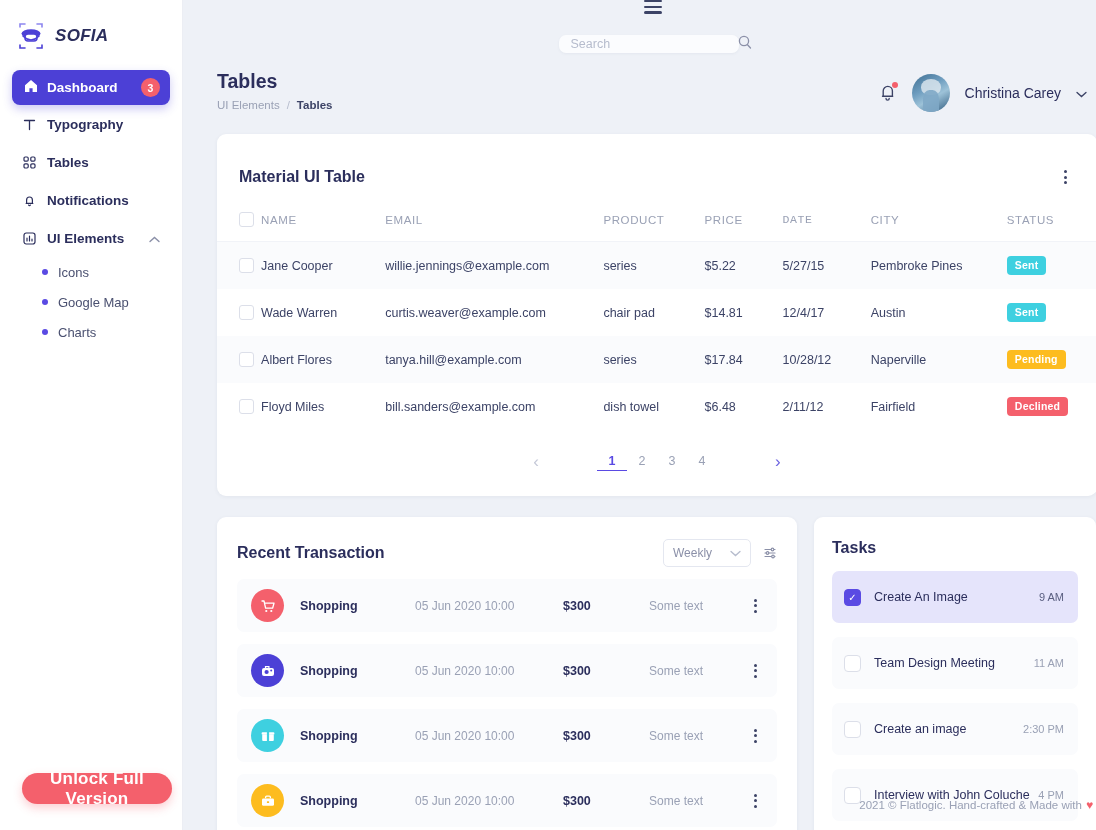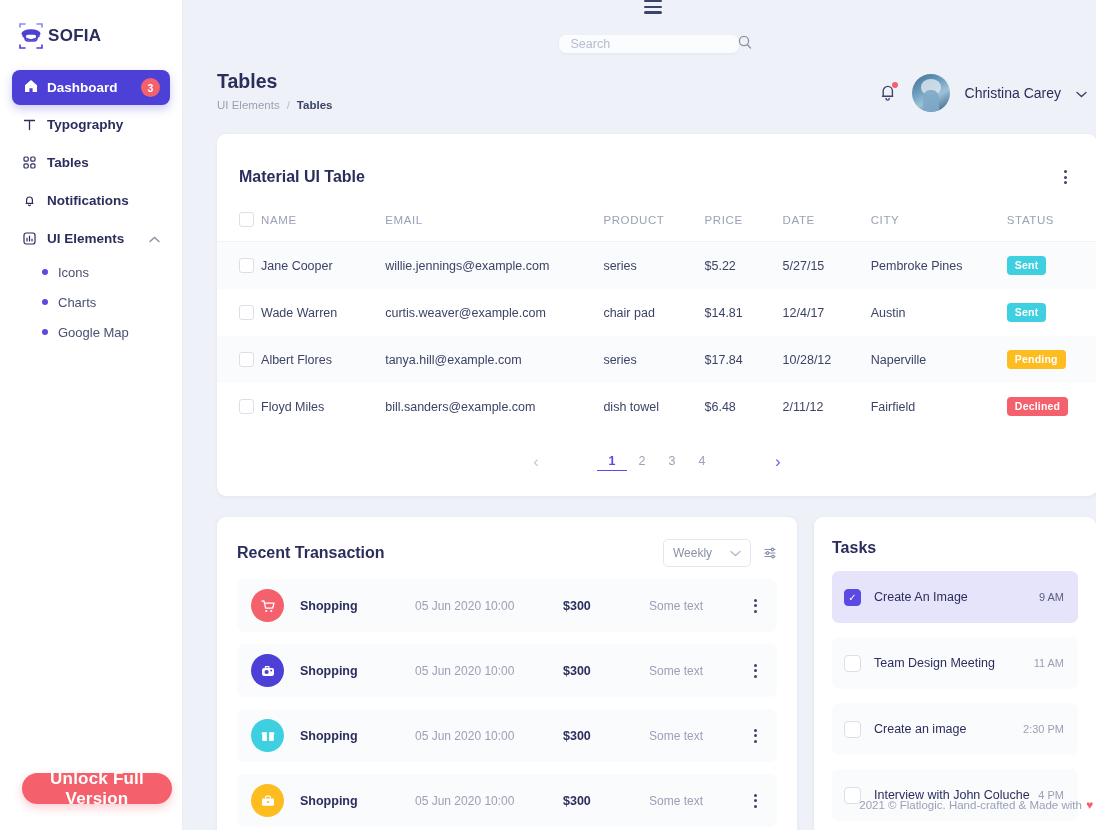--- a/index.html
+++ b/index.html
@@ -10,21 +10,21 @@
     overflow: hidden;
   }
   .app { display: flex; width: 1096px; height: 830px; }
 
   
   .sidebar {
     width: 183px; height: 830px; background: #ffffff;
     position: relative; flex: 0 0 183px;
     border-right: 1px solid #eceef4;
   }
-  .logo-row { display: flex; align-items: center; gap: 2px; padding: 16px 0 0 16px; height: 56px; }
+  .logo-row { display: flex; align-items: center; gap: 9px; padding: 16px 0 0 16px; height: 56px; font-style: italic; }
   .logo-mark { width: 30px; height: 27px; position: relative; }
   .logo-text { font-size: 17px; font-weight: 700; color: #2b2e5c; letter-spacing: .3px; }
 
   .nav-active {
     margin: 14px 12px 0 12px; height: 35px; border-radius: 8px;
     background: #4c40d6; display: flex; align-items: center;
     padding: 0 10px 0 12px; gap: 9px;
     box-shadow: 0 4px 10px rgba(76,64,214,.28);
   }
   .nav-active .lbl { color: #fff; font-size: 13.5px; font-weight: 700; flex: 1; }
@@ -118,21 +118,21 @@
   tbody tr.striped { background: #fafbfd; }
   .cb {
     width: 15px; height: 15px; border: 1.4px solid #dcdfe9; border-radius: 3px;
     display: inline-block; cursor: pointer; background:#fff; vertical-align: middle;
   }
   .col-chk { width: 44px; padding-left: 22px !important; }
   .col-name { width: 124px; }
   .col-email { width: 218px; }
   .col-product { width: 101px; }
   .col-price { width: 78px; }
-  .col-date { width: 88px; }
+  .col-date { width: 88px; font-family: Liberation Mono, monospace; }
   .col-city { width: 136px; }
   .col-status { width: 90px; }
   .pill {
     display: inline-block; padding: 3px 8px 4px; border-radius: 4px;
     font-size: 10.5px; font-weight: 700; color: #fff; letter-spacing: .2px;
   }
   .pill.sent { background: #3ed0e0; }
   .pill.pending { background: #fdbc1f; }
   .pill.declined { background: #f4606c; }
 
@@ -268,25 +268,25 @@
       </span>
     </div>
 
     <div class="subnav">
       <div class="subnav-item">
         <span class="dot"></span>
         <span class="lbl">Icons</span>
       </div>
       <div class="subnav-item">
         <span class="dot"></span>
-        <span class="lbl">Charts</span>
+        <span class="lbl">Google Map</span>
       </div>
       <div class="subnav-item">
         <span class="dot"></span>
-        <span class="lbl">Google Map</span>
+        <span class="lbl">Charts</span>
       </div>
     </div>
 
     <button class="unlock-btn">Unlock Full Version</button>
   </aside>
 
   <main class="main">
 
     <div class="topbar">
       <div class="hamburger">

